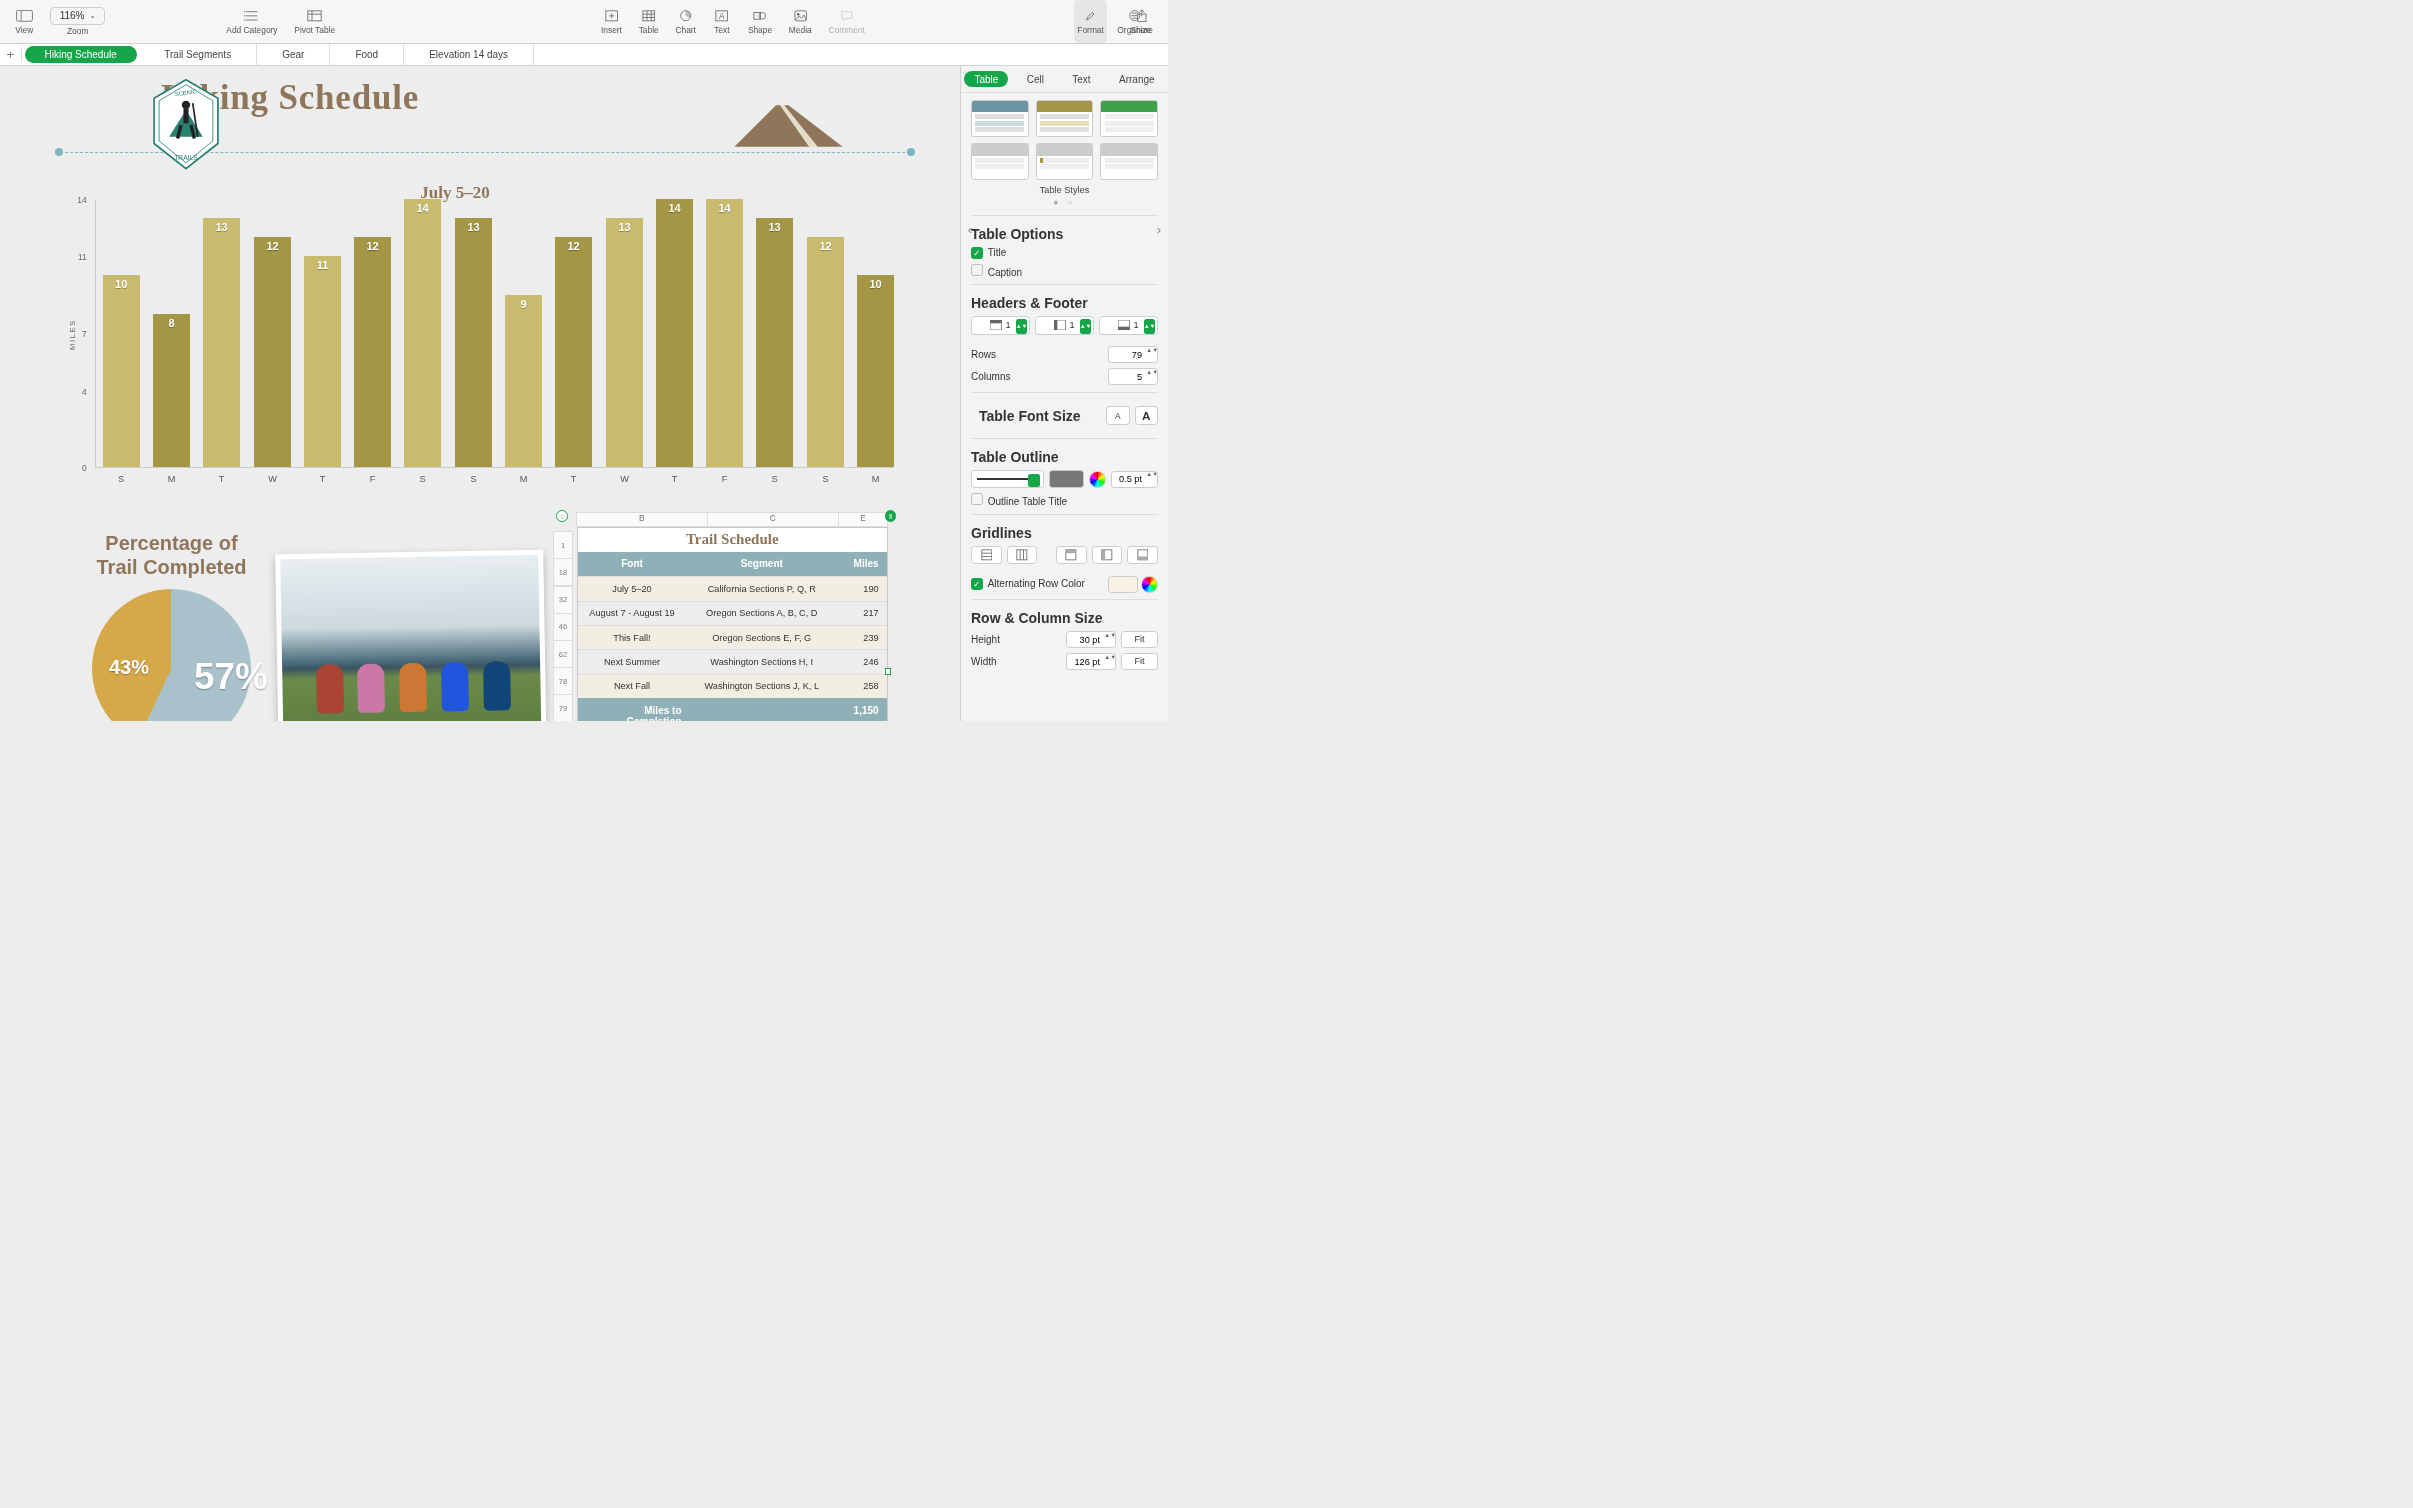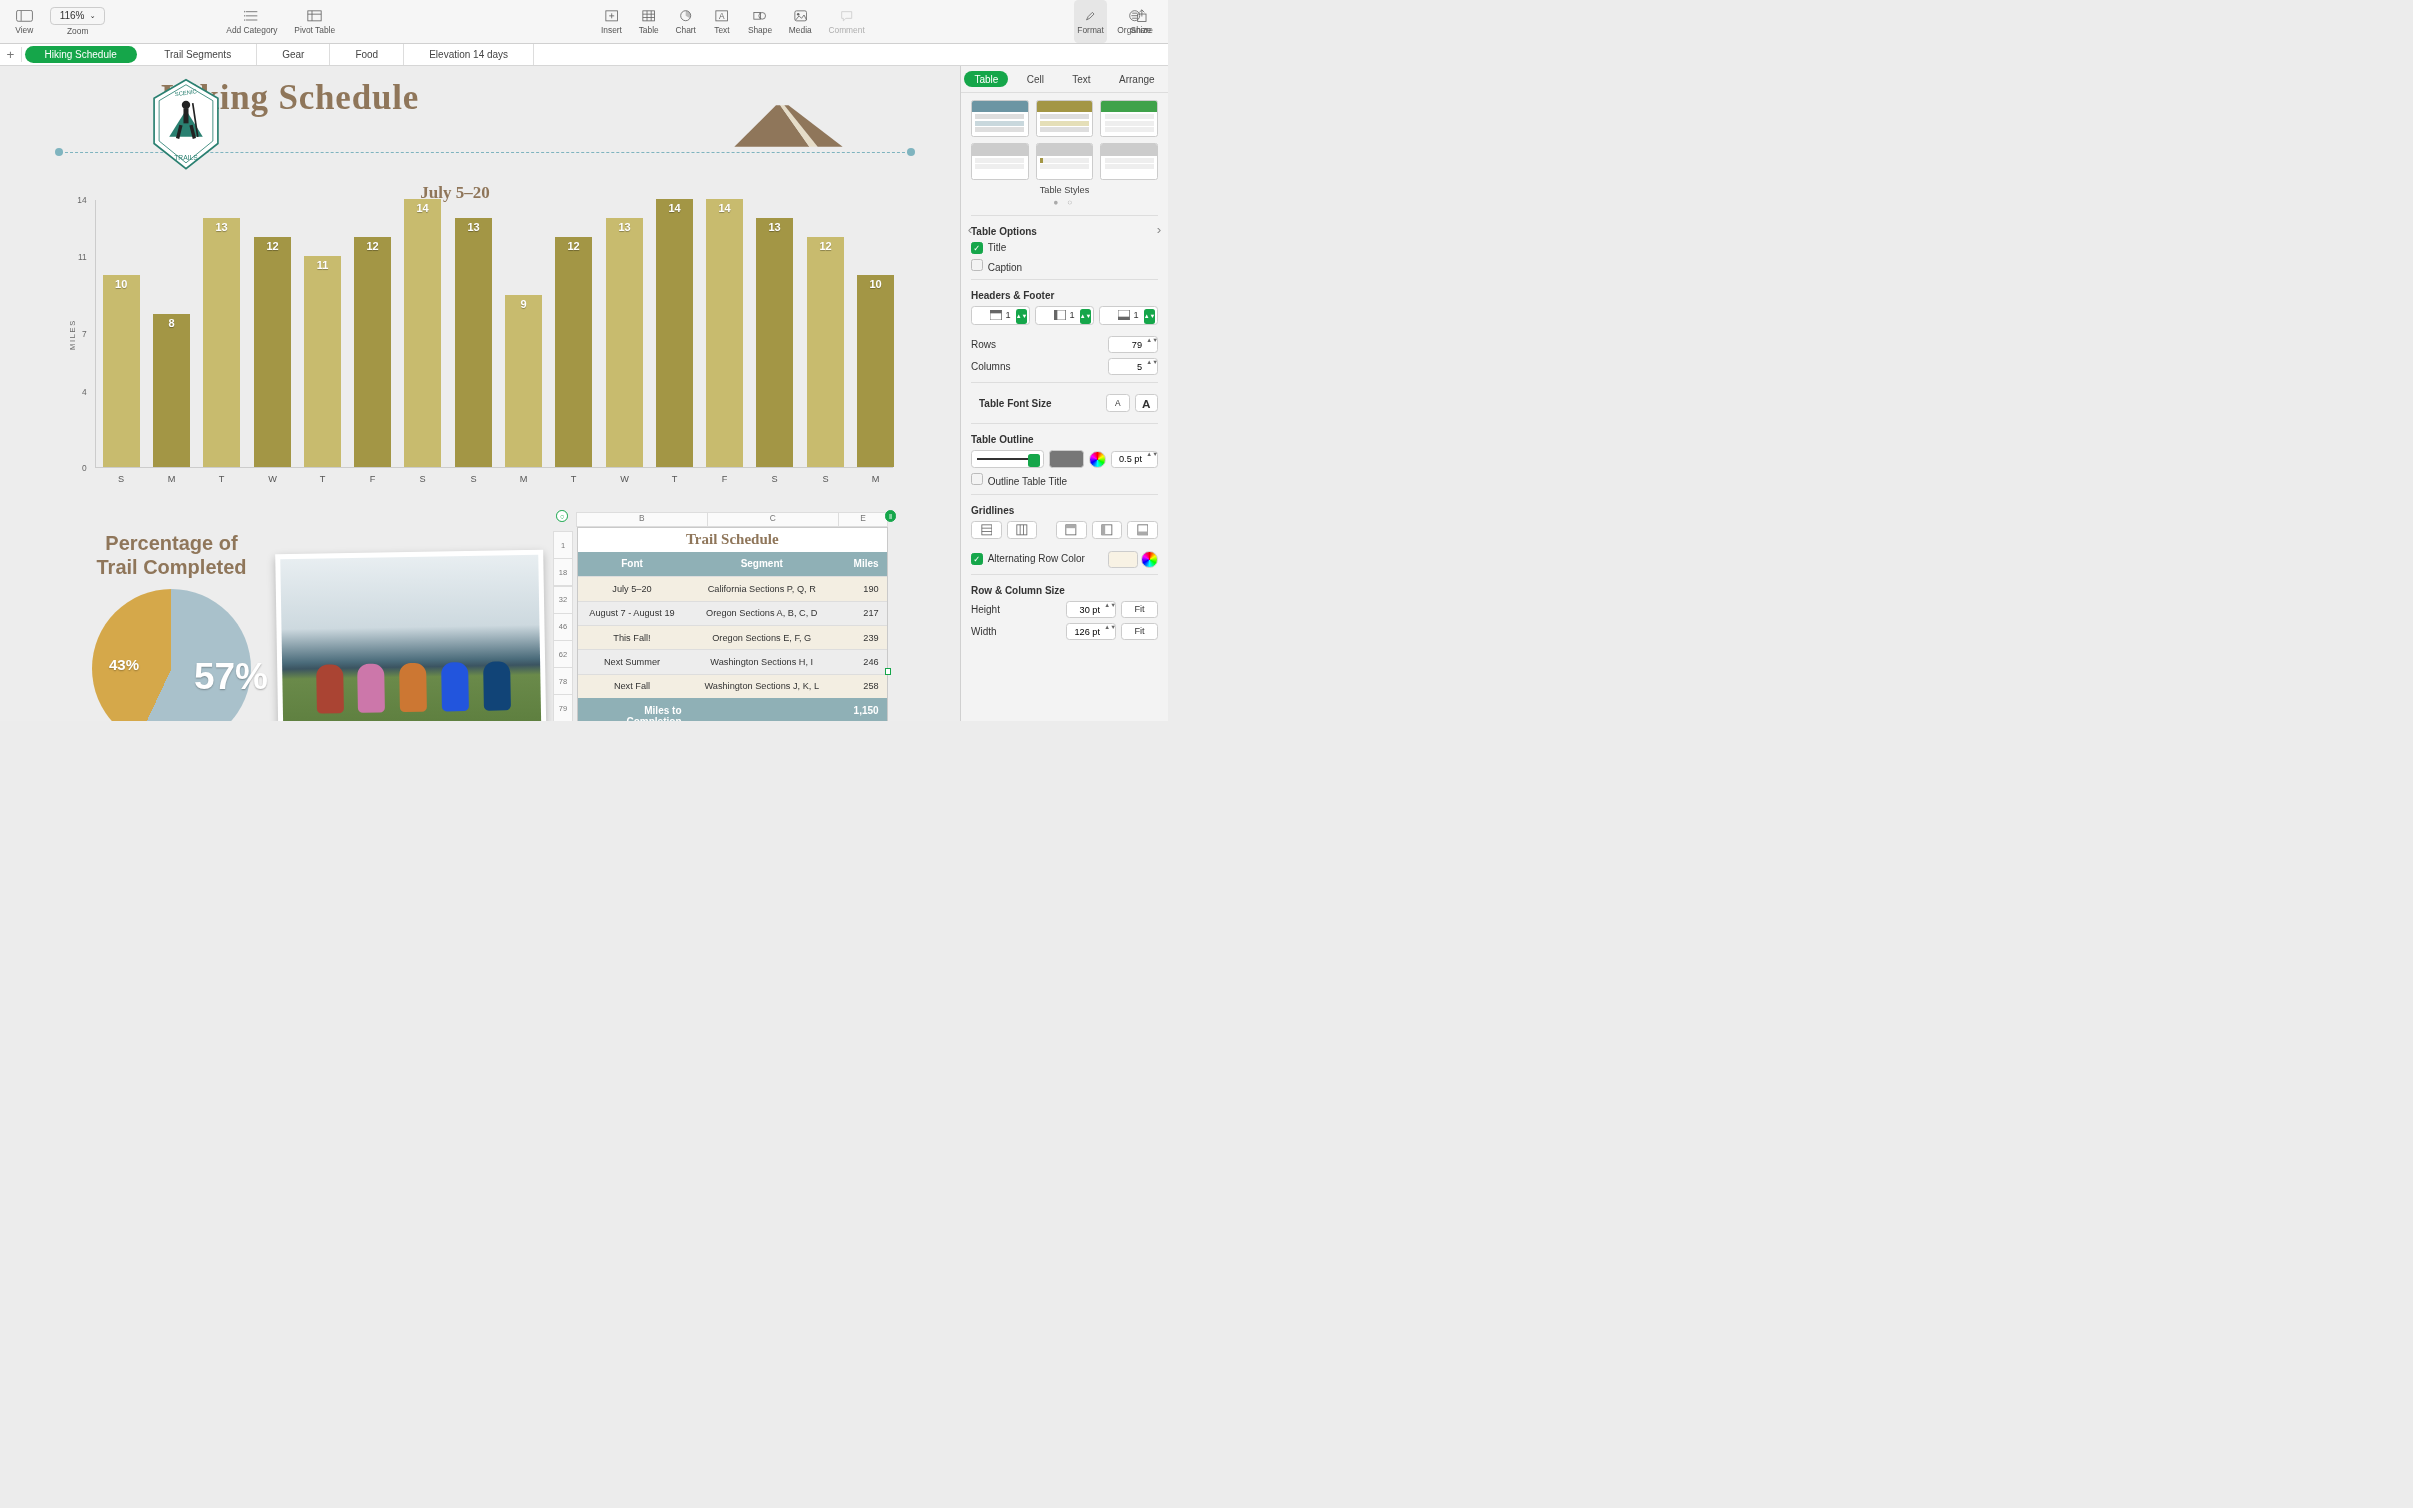--- a/index.html
+++ b/index.html
@@ -34,21 +34,21 @@
 .nav-left{ left:3.4px;} .nav-right{right:3.4px;}
 
 
 .insp-body { padding:6.7px 10px; position:relative; }
 .styles-grid { display:grid; grid-template-columns:repeat(3,1fr); gap:6.7px 6.7px; margin-bottom:5px;}
 .style-swatch { height:37px; border:0.8px solid #ccc; border-radius:2.5px; background:#fff; position:relative; overflow:hidden;}
 .style-swatch .hdr { height:11.7px;}
 .style-swatch .row { height:5px; margin:1.7px 3.4px;}
 .styles-title { text-align:center; font-size:9.2px; color:#444; margin-bottom:1.7px;}
 .dots { text-align:center; font-size:8.4px; color:#aaa; letter-spacing:3.4px; margin-bottom:8.4px;}
-.section-title { font-weight:600; font-size:10px; margin:10px 0 5px; color:#333;}
+.section-title { font-weight:600; font-size:14px; margin:10px 0 5px; color:#333;}
 .hr { height:0.8px; background:#ddd; margin:6.7px 0;}
 .row-field { display:flex; align-items:center; justify-content:space-between; margin:5px 0; font-size:10px;}
 .chk { width:11.7px; height:11.7px; border-radius:2.5px; border:0.8px solid #bbb; display:inline-flex; align-items:center; justify-content:center; margin-right:5px; font-size:8.4px; color:#fff;}
 .chk.on { background:#15a64a; border-color:#15a64a;}
 .mini-input { width:50px; height:17px; border:0.8px solid #ccc; border-radius:3.4px; background:#fff; text-align:right; padding:0 15px 0 3.4px; font-size:9.2px; position:relative;}
 .stepper { position:absolute; right:1.7px; top:1.7px; width:10px; height:13.4px; display:flex; flex-direction:column; font-size:5.9px; color:#666; line-height:5.9px;}
 .hdr-row { display:flex; gap:5px;}
 .hdr-pill { flex:1; height:18.4px; border:0.8px solid #ccc; border-radius:3.4px; background:#fff; display:flex; align-items:center; justify-content:center; gap:3.4px; font-size:9.2px; position:relative;}
 .hdr-pill .gstep { position:absolute; right:1.7px; top:1.7px; width:11.7px; height:15px; background:#15a64a; border-radius:2.5px; display:flex; flex-direction:column; align-items:center; justify-content:center; color:#fff; font-size:5.9px; line-height:6.7px;}
 .font-sz { display:flex; gap:5px;}
@@ -342,21 +342,21 @@
           <div class="bar c2" style="height: 192px; left: 761px;">10</div>
           <div class="x-tick" style="left: 761px;">M</div>
         </div>
     </div>
 
     <div class="pie-block">
       <div class="pie-title">
         <span>Percentage of</span><br><span>Trail Completed</span>
       </div>
       <div class="pie" id="pie" style="background: conic-gradient(rgb(169, 193, 203) 0deg, rgb(169, 193, 203) 205.2deg, rgb(213, 168, 74) 205.2deg, rgb(213, 168, 74) 360deg);">
-        <div class="pie-label" style="left:17px; top:67px; font-size:15px;">43%</div>
+        <div class="pie-label" style="left:17px; top:67px; font-size:20px;">43%</div>
         <div class="pie-label" style="right:-17px; top:67px; font-size:37px;">57%</div>
       </div>
     </div>
 
     <div class="photo">
       <div class="photo-inner">
         <div class="silhouette" style="left:34px; background:#a43;"></div>
         <div class="silhouette" style="left:75px; background:#c7a;"></div>
         <div class="silhouette" style="left:117px; background:#c73;"></div>
         <div class="silhouette" style="left:159px; background:#25d;"></div>

